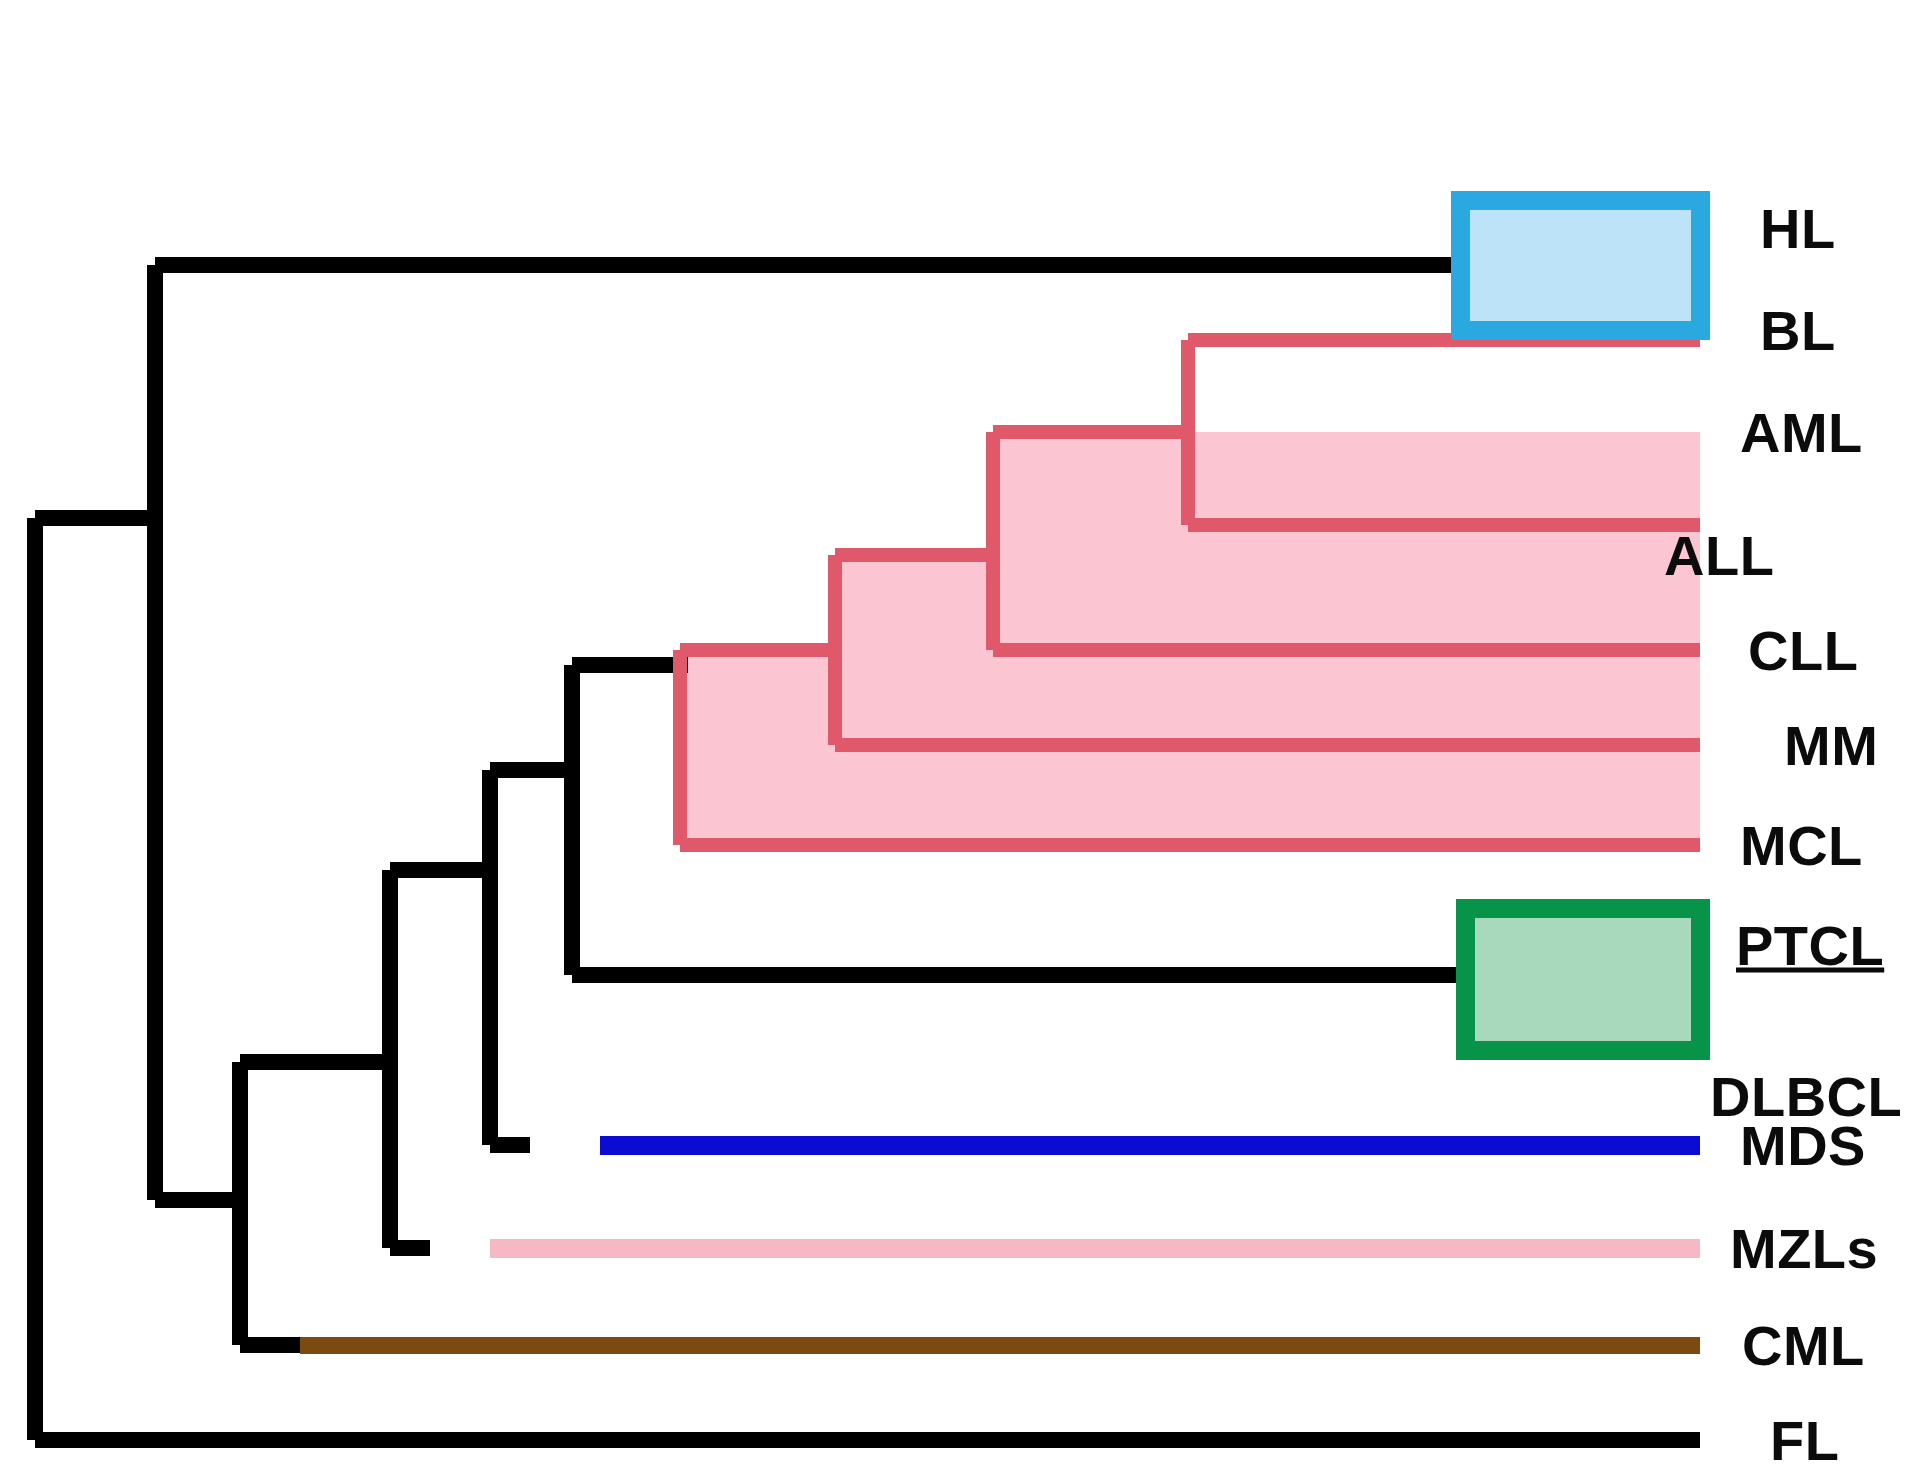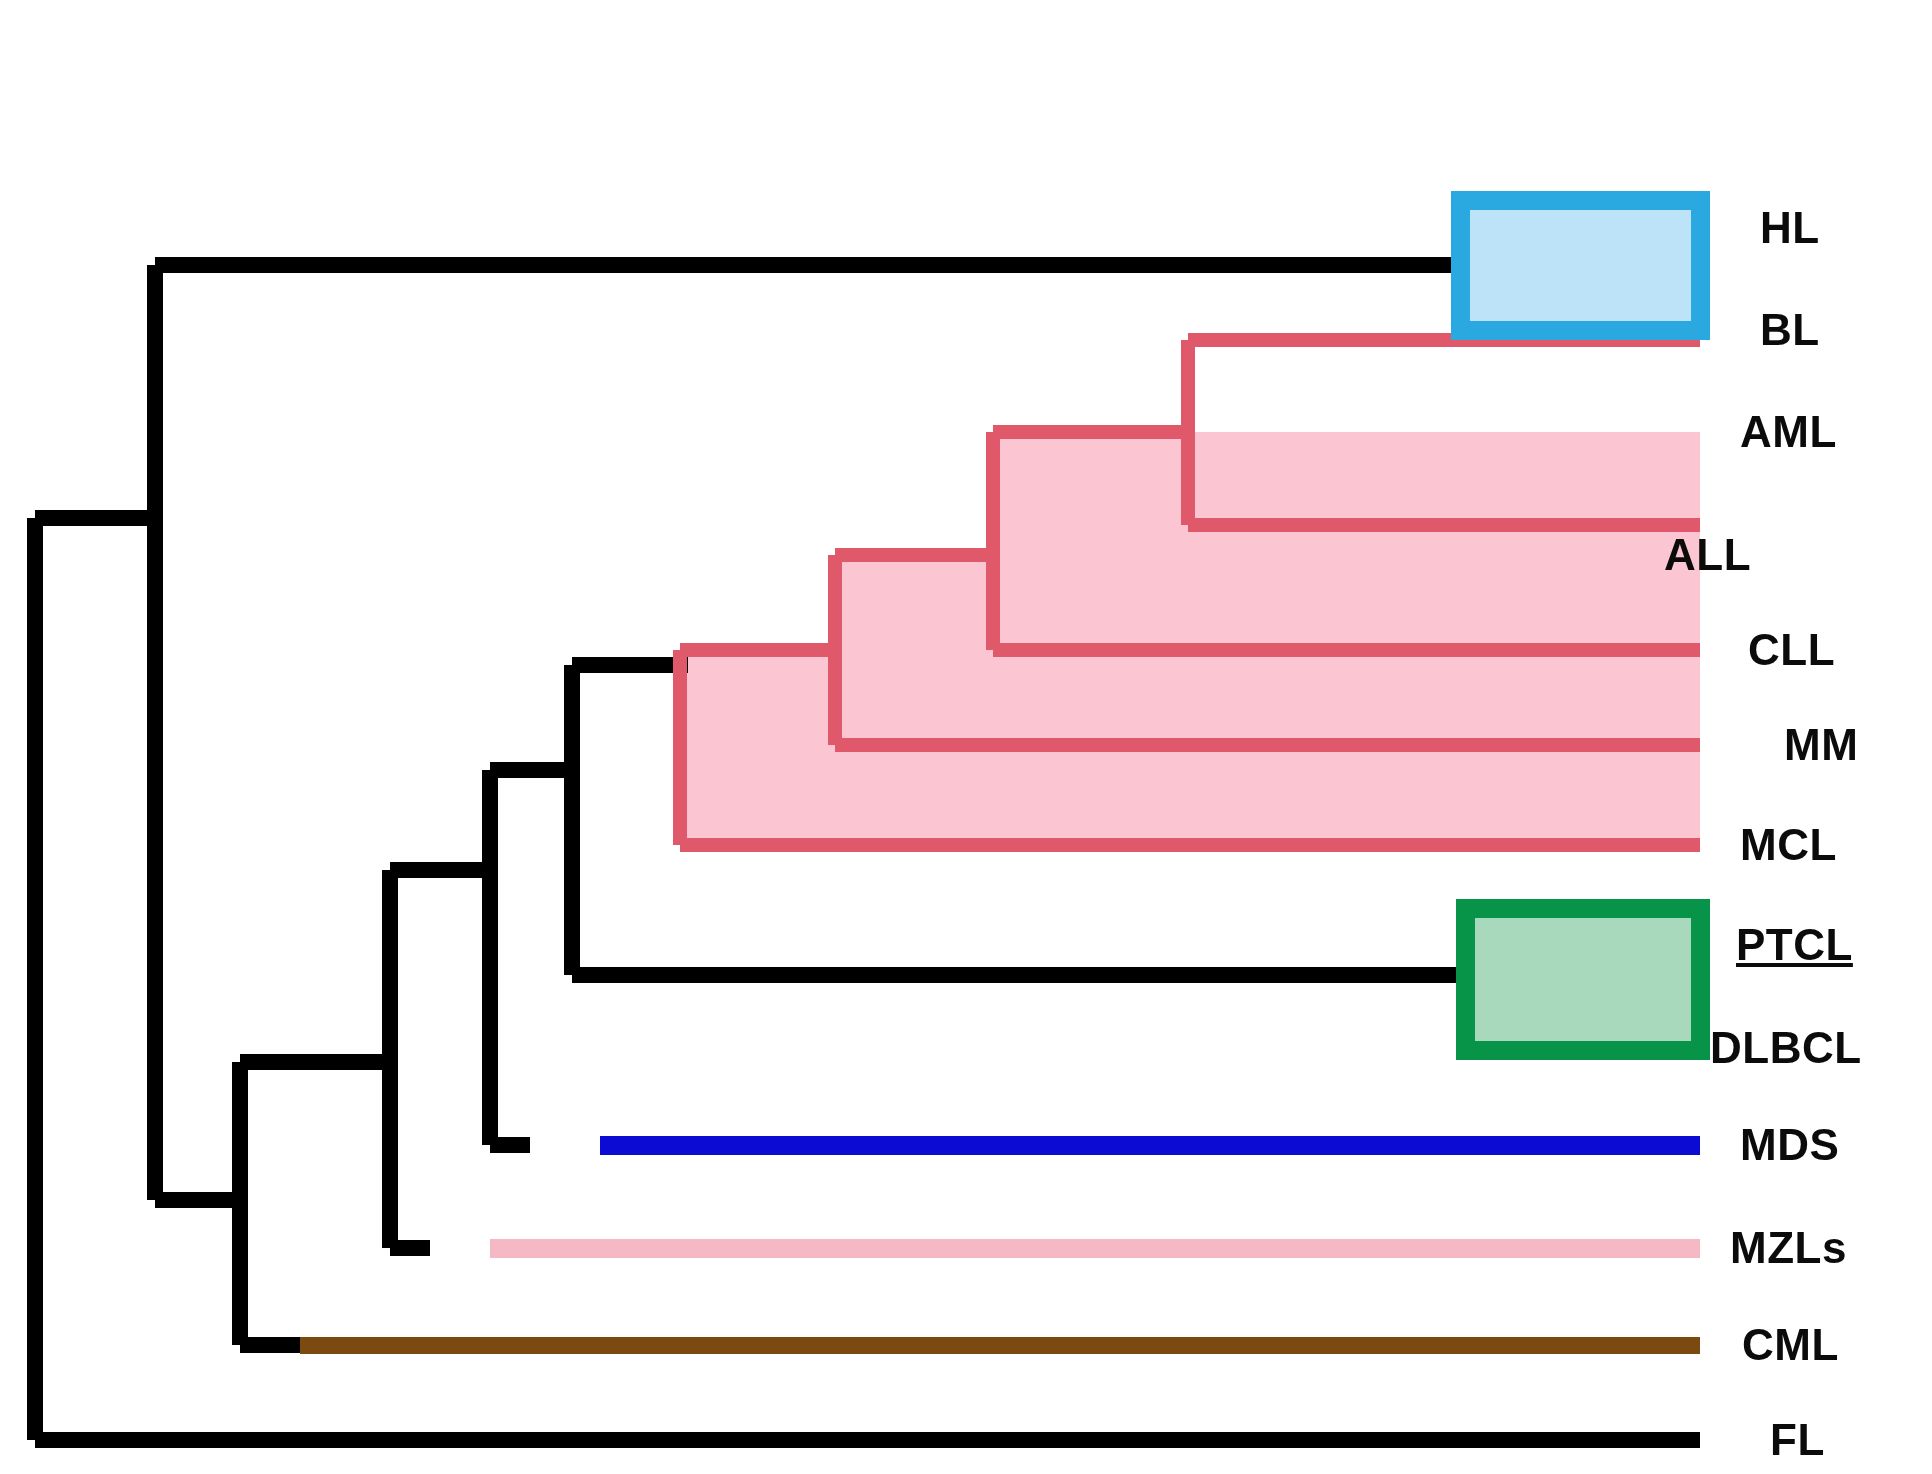--- a/index.html
+++ b/index.html
@@ -28,21 +28,21 @@
   }
   #plot{
     position:absolute;
     left:0; top:0;
     width:1932px; height:1474px;
   }
   .leaf-label{
     position:absolute;
     font-family:"Liberation Sans", sans-serif;
     font-weight:bold;
-    font-size:44px;
+    font-size:56px;
     color:#0b0b0b;
     white-space:nowrap;
     transform:translateY(-50%);
     letter-spacing:0.5px;
   }
 </style>
 </head>
 <body>
 
 <div id="figure">
@@ -131,19 +131,19 @@
   </svg>
 
   <div class="leaf-label" style="left:1760px; top:228px;">HL</div>
   <div class="leaf-label" style="left:1760px; top:330px;">BL</div>
   <div class="leaf-label" style="left:1740px; top:432px;">AML</div>
   <div class="leaf-label" style="left:1664px; top:555px;">ALL</div>
   <div class="leaf-label" style="left:1748px; top:650px;">CLL</div>
   <div class="leaf-label" style="left:1748px; top:745px;margin-left:36px;">MM</div>
   <div class="leaf-label" style="left:1740px; top:845px;">MCL</div>
   <div class="leaf-label" style="left:1736px; top:945px;text-decoration:underline;">PTCL</div>
-  <div class="leaf-label" style="left:1710px; top:1048px;">DLBCL</div>
+  <div class="leaf-label" style="left:1710px; top:1096px;">DLBCL</div>
   <div class="leaf-label" style="left:1740px; top:1145px;">MDS</div>
   <div class="leaf-label" style="left:1730px; top:1248px;">MZLs</div>
   <div class="leaf-label" style="left:1742px; top:1345px;">CML</div>
   <div class="leaf-label" style="left:1770px; top:1440px;">FL</div>
 
 </div>
 
 </body></html>

